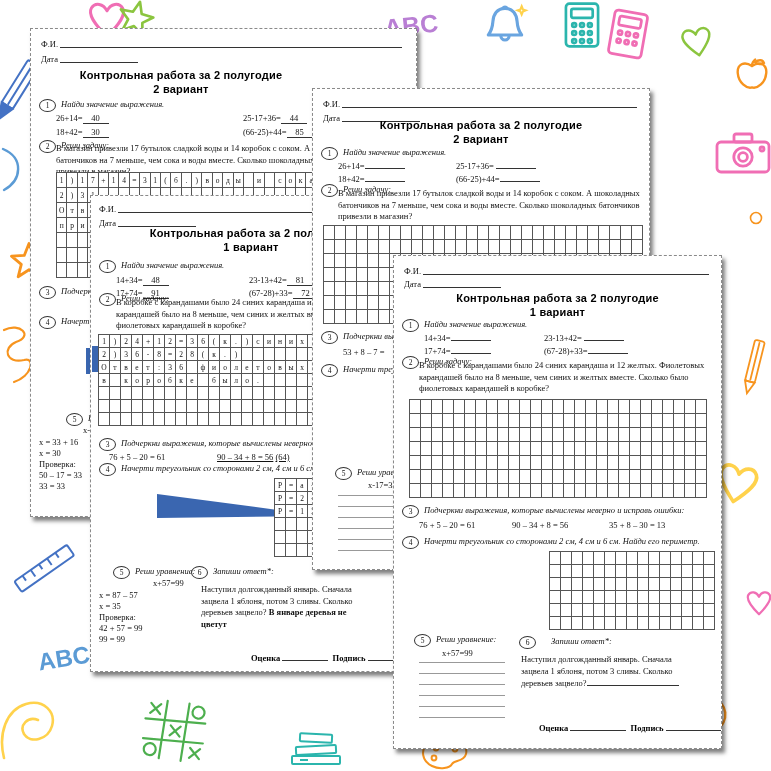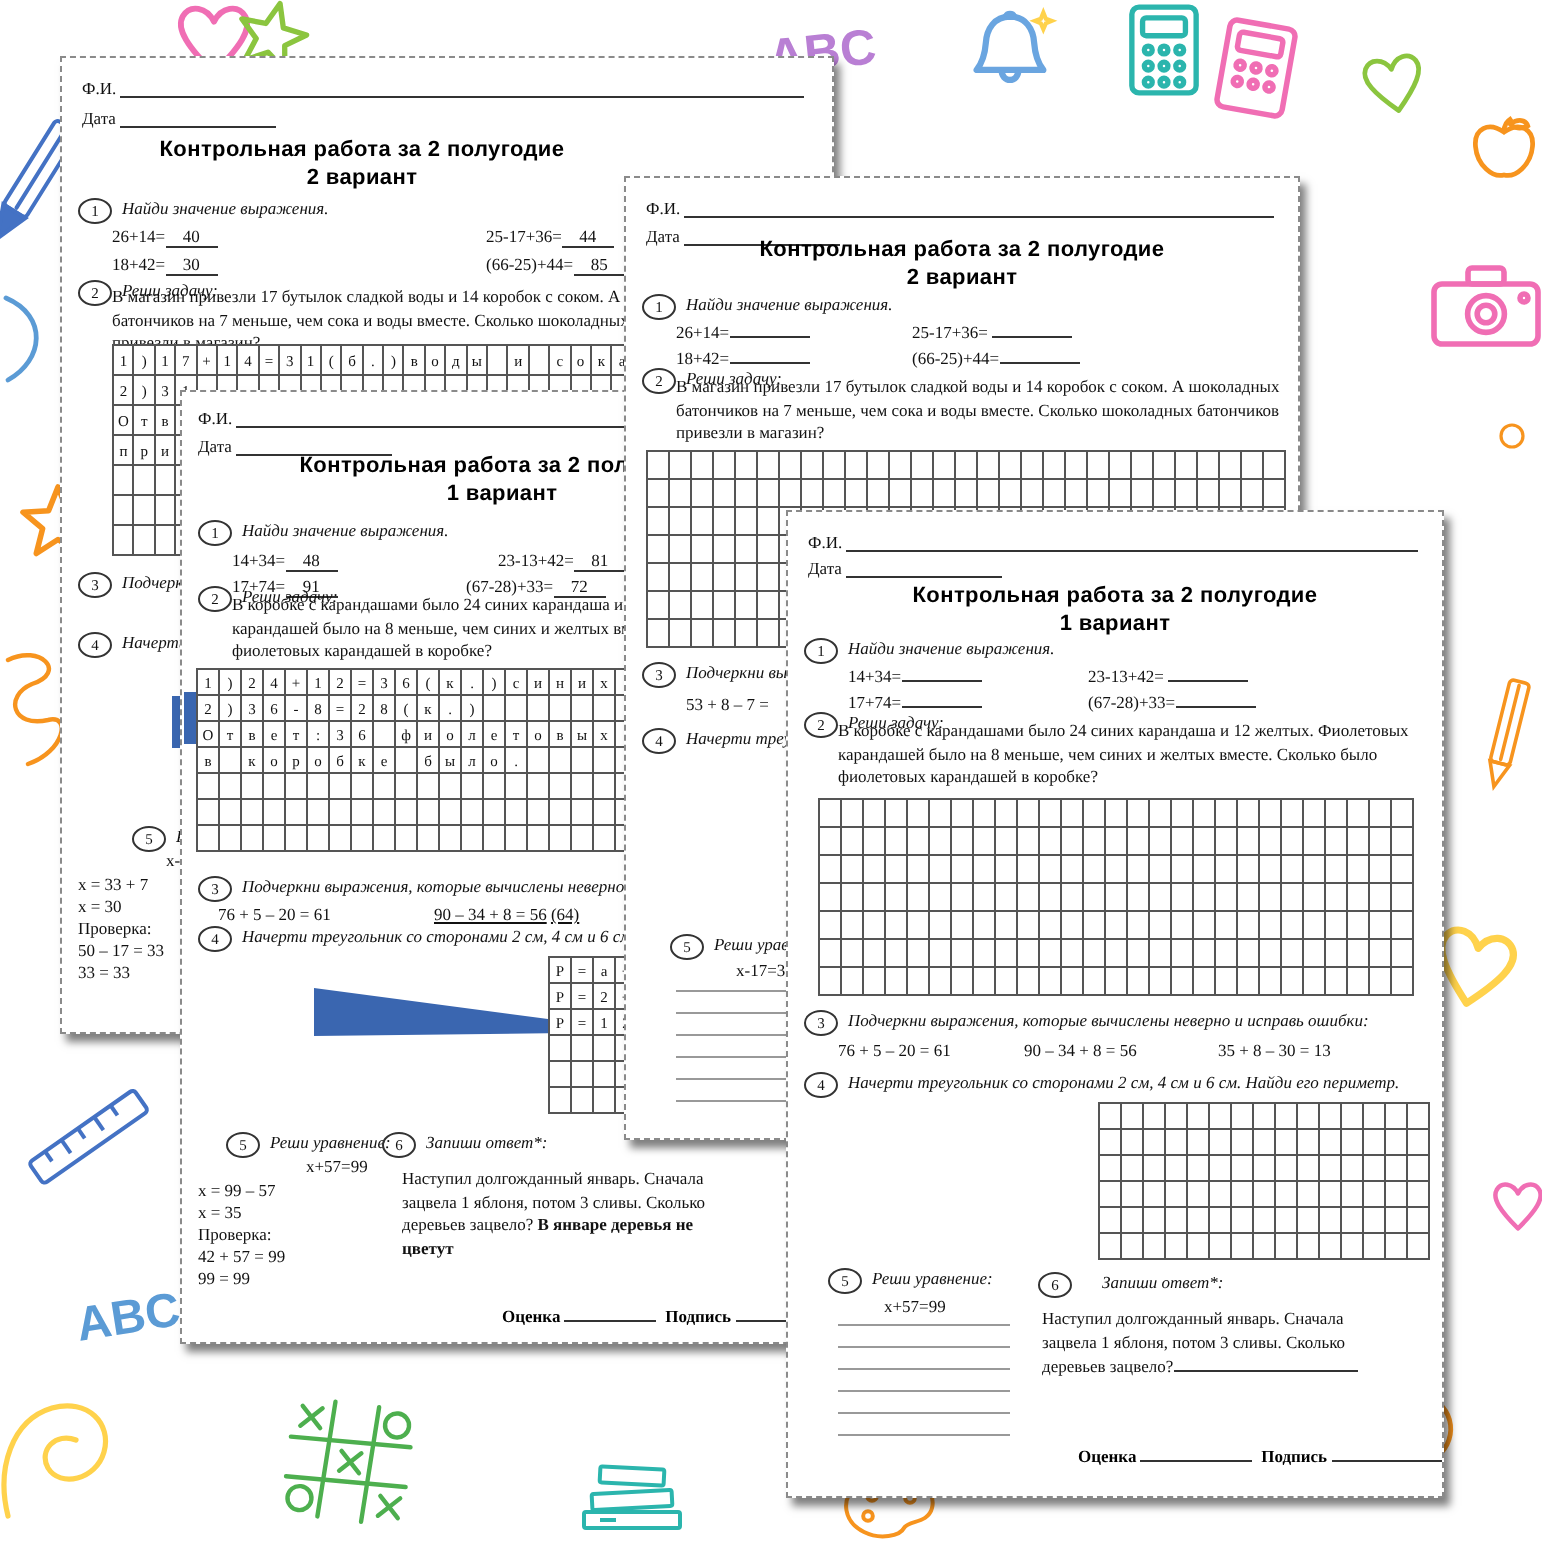--- a/index.html
+++ b/index.html
@@ -1,20 +1,20 @@
 <!DOCTYPE html>
 <html><head>
 <meta charset="utf-8">
 <style>
   html,body{margin:0;padding:0;background:#fff;}
   #stage{position:relative;width:771px;height:771px;overflow:hidden;background:#ffffff;font-family:"Liberation Serif",serif;}
   .dd{position:absolute;z-index:0;}
   .page{position:absolute;background:#fff;border:1px dashed #8a8a8a;box-shadow:3px 4px 4px rgba(0,0,0,.5);overflow:hidden;}
   .abs{position:absolute;}
-  .hl{display:flex;align-items:flex-end;font:8.5px "Liberation Serif",serif;color:#111;}
+  .hl{display:flex;align-items:flex-start;font:8.5px "Liberation Serif",serif;color:#111;}
   .ln{border-bottom:1px solid #333;flex:1;height:8px;margin-left:2px;}
   .lnfix{border-bottom:1px solid #333;width:78px;height:8px;margin-left:2px;}
   .tt{width:100%;text-align:center;font:bold 11px "Liberation Sans",sans-serif;letter-spacing:.2px;color:#000;}
   .sec{display:flex;align-items:flex-start;gap:5px;font:italic 8.5px "Liberation Serif",serif;white-space:nowrap;color:#111;}
   .circ{flex:none;width:15px;height:11px;border:1px solid #333;border-radius:50%;display:flex;align-items:center;justify-content:center;font:7.5px "Liberation Serif",serif;font-style:normal;}
   .ex{font:8.5px "Liberation Serif",serif;white-space:nowrap;color:#111;}
   .ans{display:inline-block;min-width:26px;text-align:center;border-bottom:1px solid #333;}
   .bln{display:inline-block;width:40px;border-bottom:1px solid #333;height:8px;}
   .blnw{display:inline-block;width:92px;border-bottom:1px solid #333;height:8px;}
   .task{font:8.5px "Liberation Serif",serif;white-space:nowrap;line-height:11.5px;color:#111;}
@@ -407,21 +407,21 @@
         <span>Начерти треугольник со сторонами 2 см, 4 см и 6 см. Найди его периметр.</span>
       </div>
     <div class="abs" style="left:55px;top:319px;width:46px;height:26px;background:#3a66b0"></div>
 
     <div class="sec abs" style="left:35px;top:384px">
         <span class="circ">5</span>
         <span>Реши уравнение:</span>
       </div>
     <div class="ex abs" style="left:52px;top:396px">х-17=33</div>
     <div class="sol abs" style="left:8px;top:408px">
-      <div>х = 33 + 7</div>
+      <div>х = 33 + 16</div>
         <div>х = 30</div>
         <div>Проверка:</div>
         <div>50 – 17 = 33</div>
         <div>33 = 33</div>
     </div>
   </div>
 
   <div class="page" style="left:90px;top:195px;width:388px;height:475px;z-index:2">
     <div class="hl abs" style="left:8px;top:8px;right:14px">
         <span>Ф.И.</span>
@@ -434,21 +434,21 @@
     <div class="tt abs" style="left:0;top:31px;width:320px">Контрольная работа за 2 полугодие</div>
     <div class="tt abs" style="left:0;top:45px;width:320px">1 вариант</div>
 
     <div class="sec abs" style="left:8px;top:64px">
         <span class="circ">1</span>
         <span>Найди значение выражения.</span>
       </div>
     <div class="ex abs" style="left:25px;top:79px"><span>14+34=</span><span class="ans">48</span></div>
     <div class="ex abs" style="left:25px;top:92px"><span>17+74=</span><span class="ans">91</span></div>
     <div class="ex abs" style="left:158px;top:79px"><span>23-13+42=</span><span class="ans">81</span></div>
-    <div class="ex abs" style="left:142px;top:92px"><span>(67-28)+33=</span><span class="ans">72</span></div>
+    <div class="ex abs" style="left:158px;top:92px"><span>(67-28)+33=</span><span class="ans">72</span></div>
 
     <div class="sec abs" style="left:8px;top:97px">
         <span class="circ">2</span>
         <span>Реши задачу:</span>
       </div>
     <div class="task abs" style="left:25px;top:101px">
       <div>В коробке с карандашами было 24 синих карандаша и 12 желтых. Фиолетовых</div>
         <div>карандашей было на 8 меньше, чем синих и желтых вместе. Сколько было</div>
         <div>фиолетовых карандашей  в коробке?</div>
     </div>
@@ -656,21 +656,21 @@
         <span></span>
         <span></span>
       </div>
 
     <div class="sec abs" style="left:22px;top:370px">
         <span class="circ">5</span>
         <span>Реши уравнение:</span>
       </div>
     <div class="ex abs" style="left:62px;top:382px">х+57=99</div>
     <div class="sol abs" style="left:8px;top:394px">
-      <div>х = 99 – 57</div>
+      <div>х = 87 – 57</div>
         <div>х = 35</div>
         <div>Проверка:</div>
         <div>42 + 57 = 99</div>
         <div>99 = 99</div>
     </div>
 
     <div class="sec abs" style="left:100px;top:370px">
         <span class="circ">6</span>
         <span>Запиши ответ*:</span>
       </div>

